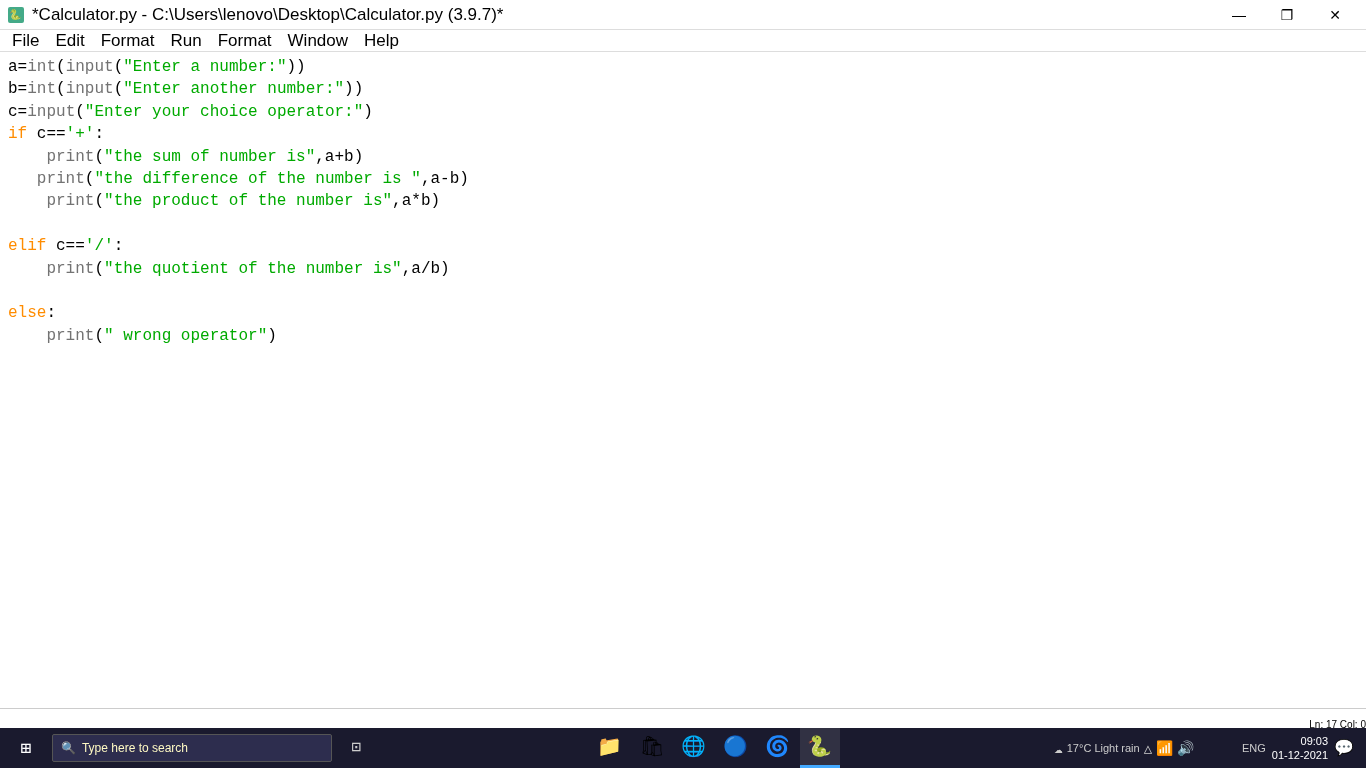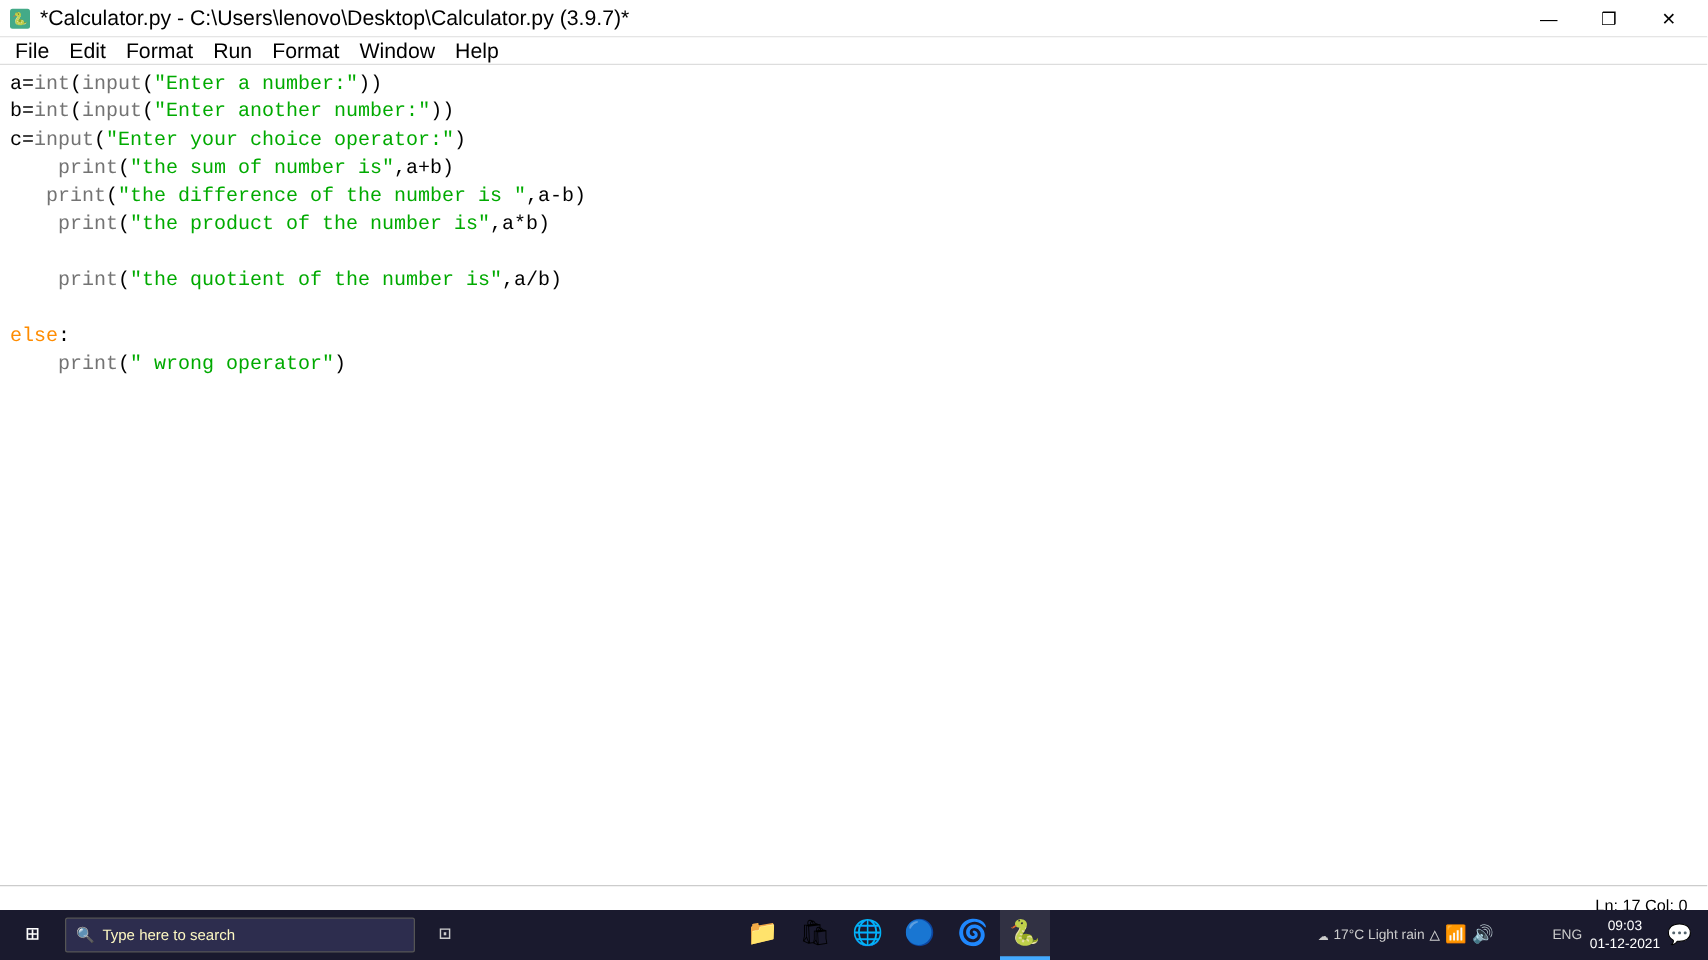--- a/index.html
+++ b/index.html
@@ -57,23 +57,23 @@
       line-height: 1.4;
     }
 
     
     #statusbar {
       background: #fff;
       height: 32px;
       display: flex;
       align-items: center;
       justify-content: flex-end;
-      padding: 0 16px;
+      padding: 0 0;
       font-family: Arial, sans-serif;
-      font-size: 13px;
+      font-size: 10px;
       color: #000;
       border-top: 1px solid #ccc;
     }
 
     
     #taskbar {
       position: fixed;
       bottom: 0;
       left: 0;
       width: 1366px;
@@ -111,21 +111,21 @@
       width: 40px; height: 40px;
       display: flex; align-items: center; justify-content: center;
       cursor: pointer;
       border-bottom: 3px solid transparent;
     }
     .taskbar-app-btn.active { border-bottom: 3px solid #4af; background: rgba(255,255,255,0.1); }
 
     #taskbar-right { display: flex; align-items: center; gap: 6px; height: 40px; padding-right: 8px; }
     #system-tray { display: flex; align-items: center; gap: 4px; }
     .tray-icon { color: #ccc; font-size: 14px; cursor: pointer; }
-    #clock { color: #fff; font-size: 11px; font-family: Arial; text-align: center; line-height: 1.3; }
+    #clock { color: #fff; font-size: 11px; font-family: Arial; text-align: right; line-height: 1.3; }
     #notification-icon { color: #ccc; font-size: 16px; cursor: pointer; }
 
     .code-line { white-space: pre; display: block; }
 
     
     .c-orange { color: #ff8c00; }
     .c-purple { color: #737373; }
     .c-green { color: #00aa00; }
     .c-black { color: #000000; }
   </style>
@@ -155,31 +155,33 @@
 </div>
 
 <div id="editor">
 
   <span class="code-line"><span class="c-black">a</span><span class="c-black">=</span><span class="c-purple">int</span><span class="c-black">(</span><span class="c-purple">input</span><span class="c-black">(</span><span class="c-green">"Enter a number:"</span><span class="c-black">))</span></span>
 
   <span class="code-line"><span class="c-black">b</span><span class="c-black">=</span><span class="c-purple">int</span><span class="c-black">(</span><span class="c-purple">input</span><span class="c-black">(</span><span class="c-green">"Enter another number:"</span><span class="c-black">))</span></span>
 
   <span class="code-line"><span class="c-black">c</span><span class="c-black">=</span><span class="c-purple">input</span><span class="c-black">(</span><span class="c-green">"Enter your choice operator:"</span><span class="c-black">)</span></span>
 
+  <span class="code-line"><span class="c-orange">if</span><span class="c-black"> c==</span><span class="c-green">'+'</span><span class="c-black">:</span></span>
 
   <span class="code-line"><span class="c-black">    </span><span class="c-purple">print</span><span class="c-black">(</span><span class="c-green">"the sum of number is"</span><span class="c-black">,a+b)</span></span>
 
 
   <span class="code-line"><span class="c-black">   </span><span class="c-purple">print</span><span class="c-black">(</span><span class="c-green">"the difference of the number is "</span><span class="c-black">,a-b)</span></span>
 
 
   <span class="code-line"><span class="c-black">    </span><span class="c-purple">print</span><span class="c-black">(</span><span class="c-green">"the product of the number is"</span><span class="c-black">,a*b)</span></span>
 
   <span class="code-line"> </span>
 
+  <span class="code-line"><span class="c-orange">elif</span><span class="c-black"> c==</span><span class="c-green">'/'</span><span class="c-black">:</span></span>
 
   <span class="code-line"><span class="c-black">    </span><span class="c-purple">print</span><span class="c-black">(</span><span class="c-green">"the quotient of the number is"</span><span class="c-black">,a/b)</span></span>
 
   <span class="code-line"> </span>
 
   <span class="code-line"><span class="c-orange">else</span><span class="c-black">:</span></span>
 
   <span class="code-line"><span class="c-black">    </span><span class="c-purple">print</span><span class="c-black">(</span><span class="c-green">" wrong operator"</span><span class="c-black">)</span></span>
 
 </div>

